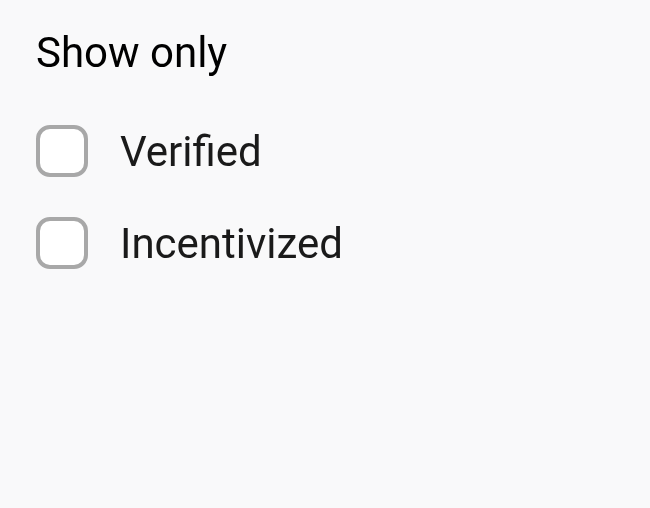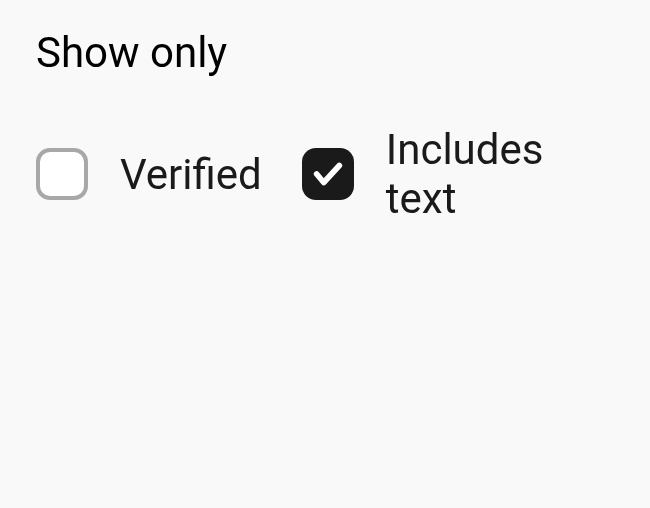--- a/index.html
+++ b/index.html
@@ -16,21 +16,21 @@
       color: #1a1a1a;
     }
     .section-title {
       font-size: 42px;
       font-weight: 400;
       color: #000000;
       margin-bottom: 48px;
     }
     .checkbox-list {
       display: flex;
-      flex-direction: row;
+      flex-direction: column;
       gap: 40px;
     }
     .checkbox-row {
       display: flex;
       align-items: center;
       gap: 32px;
       cursor: pointer;
     }
     .checkbox-box {
       width: 52px;
@@ -69,23 +69,19 @@
 
 <div class="section-title">Show only</div>
 
 <div class="checkbox-list">
 
   <div class="checkbox-row">
     <div class="checkbox-box unchecked"></div>
     <div class="checkbox-label">Verified</div>
   </div>
 
+  <div class="checkbox-row">
+    <div class="checkbox-box unchecked"></div>
+    <div class="checkbox-label">Incentivized</div>
+  </div>
 
-  <div class="checkbox-row">
-    <div class="checkbox-box checked">
-      <svg viewBox="0 0 24 24">
-        <polyline points="4 12 9 18 20 6"></polyline>
-      </svg>
-    </div>
-    <div class="checkbox-label">Includes text</div>
-  </div>
 
 </div>
 
 </body></html>

